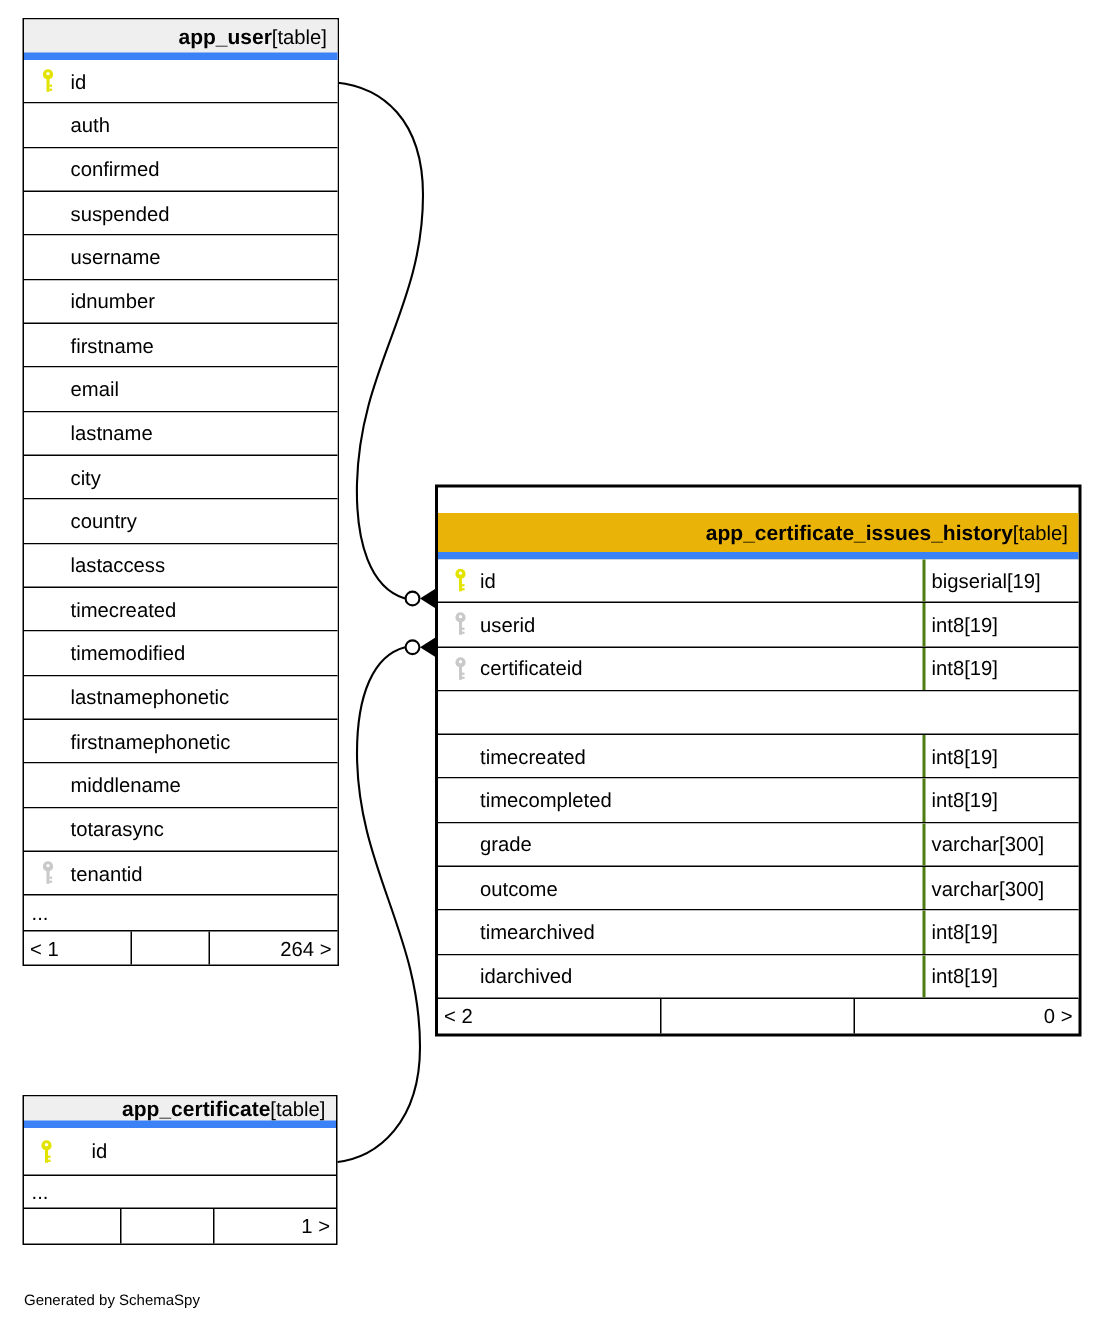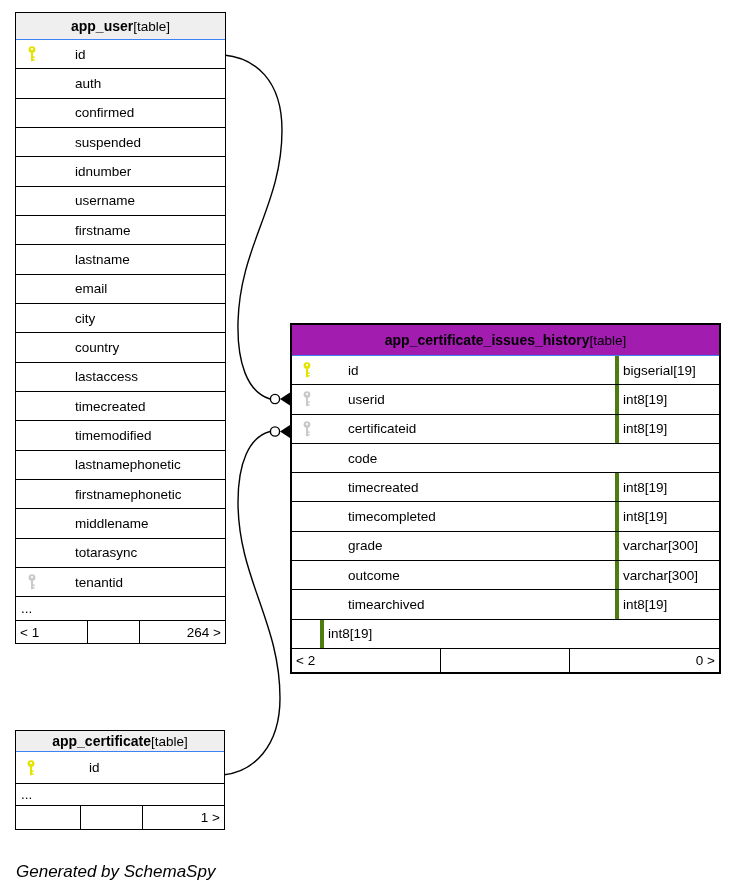--- a/index.html
+++ b/index.html
@@ -4,61 +4,61 @@
 <style>
   html,body{margin:0;padding:0;background:#ffffff;}
   .canvas{position:relative;width:735px;height:893px;background:#ffffff;
           font-family:"Liberation Sans",sans-serif;color:#000;overflow:hidden;}
   svg.edges{position:absolute;left:0;top:0;z-index:1;}
   .tbl{position:absolute;background:#ffffff;border:1px solid #000;z-index:2;}
   #tbl-app_user{left:15px;top:12px;width:209px;}
   #tbl-issues{left:290px;top:323px;width:427px;border-width:2px;}
   #tbl-app_certificate{left:15px;top:730px;width:208px;}
 
-  .hdr{display:flex;justify-content:center;align-items:center;
-       border-bottom:1px solid #3b82f6;padding:0 7px;box-sizing:border-box;}
+  .hdr{display:flex;justify-content:flex-end;align-items:center;
+       border-bottom:5px solid #3b82f6;padding:0 7px;box-sizing:border-box;}
   #tbl-app_user .hdr{height:27px;background:#efefef;}
-  #tbl-issues .hdr{height:31px;background:#a21caf;}
+  #tbl-issues .hdr{height:31px;background:#eab308;margin-top:17px;}
   #tbl-app_certificate .hdr{height:21px;background:#efefef;}
   .hdr .title{font-weight:bold;font-size:14px;white-space:nowrap;}
   .hdr .tag{font-size:13.5px;white-space:nowrap;}
 
   .row{display:flex;align-items:center;border-bottom:1px solid #000;
        box-sizing:border-box;font-size:13.5px;background:#fff;}
   #tbl-app_user .row{height:29.33px;}
   #tbl-issues .row{height:29.3px;}
   #tbl-app_certificate .row{height:32px;}
 
   .keycell{display:flex;align-items:center;box-sizing:border-box;padding-left:12px;flex:none;}
   #tbl-app_user .keycell{width:31px;}
   #tbl-issues .keycell{width:28px;padding-left:11px;}
   #tbl-app_certificate .keycell{width:45px;padding-left:11px;}
   .key{display:flex;align-items:center;}
-  .name{flex:1;white-space:nowrap;margin-left:28px;}
-  .type{width:104px;flex:none;border-left:4px solid #4d7c0f;align-self:stretch;
+  .name{flex:1;white-space:nowrap;}
+  .type{width:104px;flex:none;border-left:2px solid #4d7c0f;align-self:stretch;
         display:flex;align-items:center;padding-left:4px;box-sizing:border-box;
         white-space:nowrap;font-size:13.5px;}
 
   .ellipsis{display:flex;align-items:center;border-bottom:1px solid #000;
             box-sizing:border-box;padding-left:5px;font-size:13.5px;}
   #tbl-app_user .ellipsis{height:24px;}
   #tbl-app_certificate .ellipsis{height:22px;}
 
   .footer{display:flex;font-size:13.5px;box-sizing:border-box;}
   #tbl-app_user .footer{height:22px;}
   #tbl-issues .footer{height:23px;}
   #tbl-app_certificate .footer{height:23px;}
   .fcell{display:flex;align-items:center;box-sizing:border-box;padding:0 4px;}
   .fcell.mid,.fcell.right{border-left:1px solid #000;}
   .fcell.right{flex:1;justify-content:flex-end;}
   #tbl-app_user .fcell.left{width:71px;}  #tbl-app_user .fcell.mid{width:52px;}
   #tbl-issues .fcell.left{width:148px;}   #tbl-issues .fcell.mid{width:129px;}
   #tbl-app_certificate .fcell.left{width:64px;} #tbl-app_certificate .fcell.mid{width:62px;}
 
-  .credit{position:absolute;left:16px;top:862px;font-size:17px;z-index:2;font-style:italic;}
+  .credit{position:absolute;left:16px;top:862px;font-size:10px;z-index:2;}
 </style>
 </head>
 <body>
 
 <div class="canvas">
 
   <svg class="edges" width="735" height="893">
     <path d="M 224 55 C 255 58 282 80 282 130 C 282 205 240 245 238 322 C 237 362 247 392 270 399" fill="none" stroke="#000" stroke-width="1.4"></path>
     <path d="M 223 775 C 253 772 280 747 280 698 C 280 622 238 578 238 502 C 238 463 249 437 270 431.5" fill="none" stroke="#000" stroke-width="1.4"></path>
     <circle cx="275" cy="399" r="4.6" fill="#fff" stroke="#000" stroke-width="1.4"></circle>
@@ -94,37 +94,37 @@
         <div class="row">
           <span class="keycell"></span>
           <span class="name">confirmed</span>
         </div>
         <div class="row">
           <span class="keycell"></span>
           <span class="name">suspended</span>
         </div>
         <div class="row">
           <span class="keycell"></span>
+          <span class="name">username</span>
+        </div>
+        <div class="row">
+          <span class="keycell"></span>
           <span class="name">idnumber</span>
         </div>
         <div class="row">
           <span class="keycell"></span>
-          <span class="name">username</span>
-        </div>
-        <div class="row">
-          <span class="keycell"></span>
           <span class="name">firstname</span>
         </div>
         <div class="row">
           <span class="keycell"></span>
+          <span class="name">email</span>
+        </div>
+        <div class="row">
+          <span class="keycell"></span>
           <span class="name">lastname</span>
-        </div>
-        <div class="row">
-          <span class="keycell"></span>
-          <span class="name">email</span>
         </div>
         <div class="row">
           <span class="keycell"></span>
           <span class="name">city</span>
         </div>
         <div class="row">
           <span class="keycell"></span>
           <span class="name">country</span>
         </div>
         <div class="row">
@@ -224,21 +224,20 @@
                 <rect x="5" y="10.4" width="1.7" height="1.5" fill="#c9c9c9"></rect>
                 <rect x="5" y="13.1" width="1.7" height="1.5" fill="#c9c9c9"></rect>
               </svg>
             </span>
           </span>
           <span class="name">certificateid</span>
           <span class="type">int8[19]</span>
         </div>
         <div class="row">
           <span class="keycell"></span>
-          <span class="name">code</span>
         </div>
         <div class="row">
           <span class="keycell"></span>
           <span class="name">timecreated</span>
           <span class="type">int8[19]</span>
         </div>
         <div class="row">
           <span class="keycell"></span>
           <span class="name">timecompleted</span>
           <span class="type">int8[19]</span>
@@ -253,20 +252,21 @@
           <span class="name">outcome</span>
           <span class="type">varchar[300]</span>
         </div>
         <div class="row">
           <span class="keycell"></span>
           <span class="name">timearchived</span>
           <span class="type">int8[19]</span>
         </div>
         <div class="row">
           <span class="keycell"></span>
+          <span class="name">idarchived</span>
           <span class="type">int8[19]</span>
         </div>
       </div>
     <div class="footer">
       <span class="fcell left">&lt; 2</span>
       <span class="fcell mid"></span>
       <span class="fcell right">0 &gt;</span>
     </div>
   </div>
 

